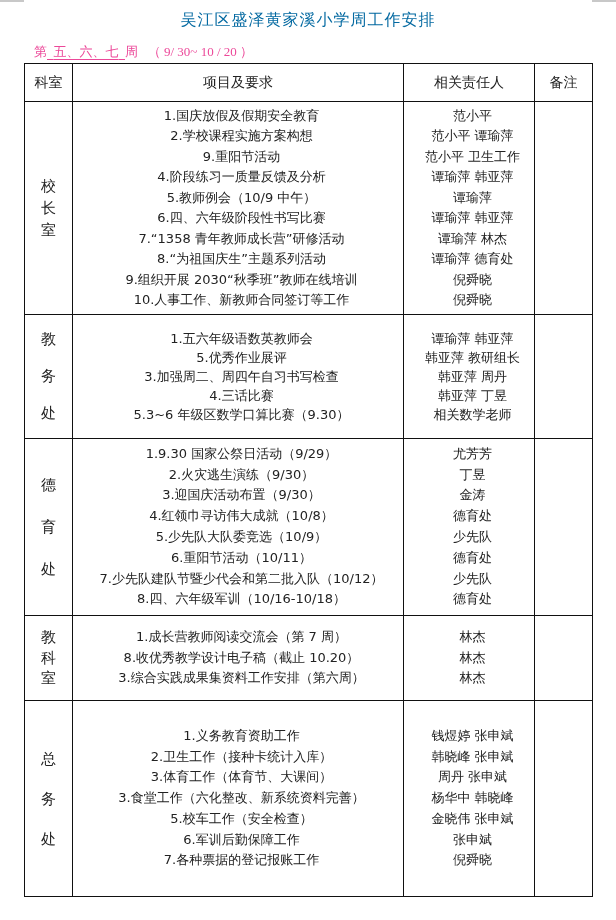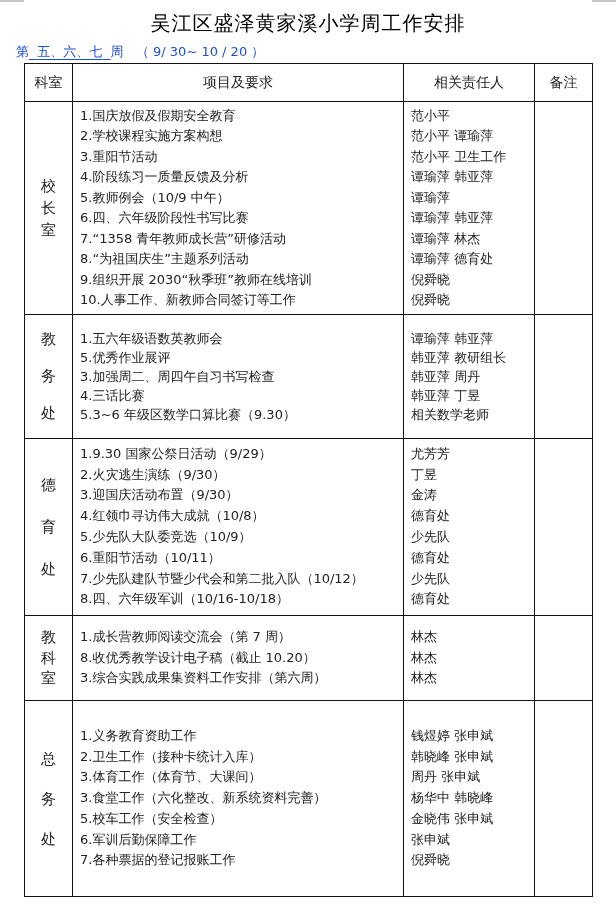--- a/index.html
+++ b/index.html
@@ -23,31 +23,32 @@
       background: #c8c8c8;
     }
     .crop-mark.left { left: 0; }
     .crop-mark.right { left: 592px; }
     .title {
       position: absolute;
       top: 10px;
       left: 0;
       width: 616px;
       text-align: center;
-      font-size: 20px;
+      font-size: 16px;
       letter-spacing: 1px;
-      color: #000000;
+      color: #0369a1;
     }
     .week-line {
       position: absolute;
       top: 43px;
-      left: 16px;
+      left: 34px;
       font-size: 13px;
       white-space: pre;
-      color: #1d4ed8;
+      color: #ec4899;
+      font-family: Liberation Serif, serif;
     }
     .week-line .u {
       text-decoration: underline;
       text-underline-offset: 3px;
     }
     table.schedule {
       position: absolute;
       top: 63px;
       left: 24px;
       width: 568px;
@@ -74,20 +75,21 @@
       text-align: center;
       font-size: 15px;
       color: #222;
     }
     td.dept .dchar {
       display: block;
     }
     td.items, td.resp {
       padding-left: 7px !important;
       color: #222;
+      text-align: center;
     }
     .line {
       display: block;
       height: 20.5px;
       line-height: 20.5px;
       white-space: nowrap;
       overflow: hidden;
     }
     tr.sec-principal td { height: 212px; }
     tr.sec-academic td { height: 123px; }
@@ -134,21 +136,21 @@
 
     <tr class="sec-principal">
       <td class="dept">
         <span class="dchar">校</span>
         <span class="dchar">长</span>
         <span class="dchar">室</span>
       </td>
       <td class="items">
         <span class="line">1.国庆放假及假期安全教育</span>
         <span class="line">2.学校课程实施方案构想</span>
-        <span class="line">3.重阳节活动</span>
+        <span class="line">9.重阳节活动</span>
         <span class="line">4.阶段练习一质量反馈及分析</span>
         <span class="line">5.教师例会（10/9 中午）</span>
         <span class="line">6.四、六年级阶段性书写比赛</span>
         <span class="line">7.“1358 青年教师成长营”研修活动</span>
         <span class="line">8.“为祖国庆生”主题系列活动</span>
         <span class="line">9.组织开展 2030“秋季班”教师在线培训</span>
         <span class="line">10.人事工作、新教师合同签订等工作</span>
       </td>
       <td class="resp">
         <span class="line">范小平</span>

